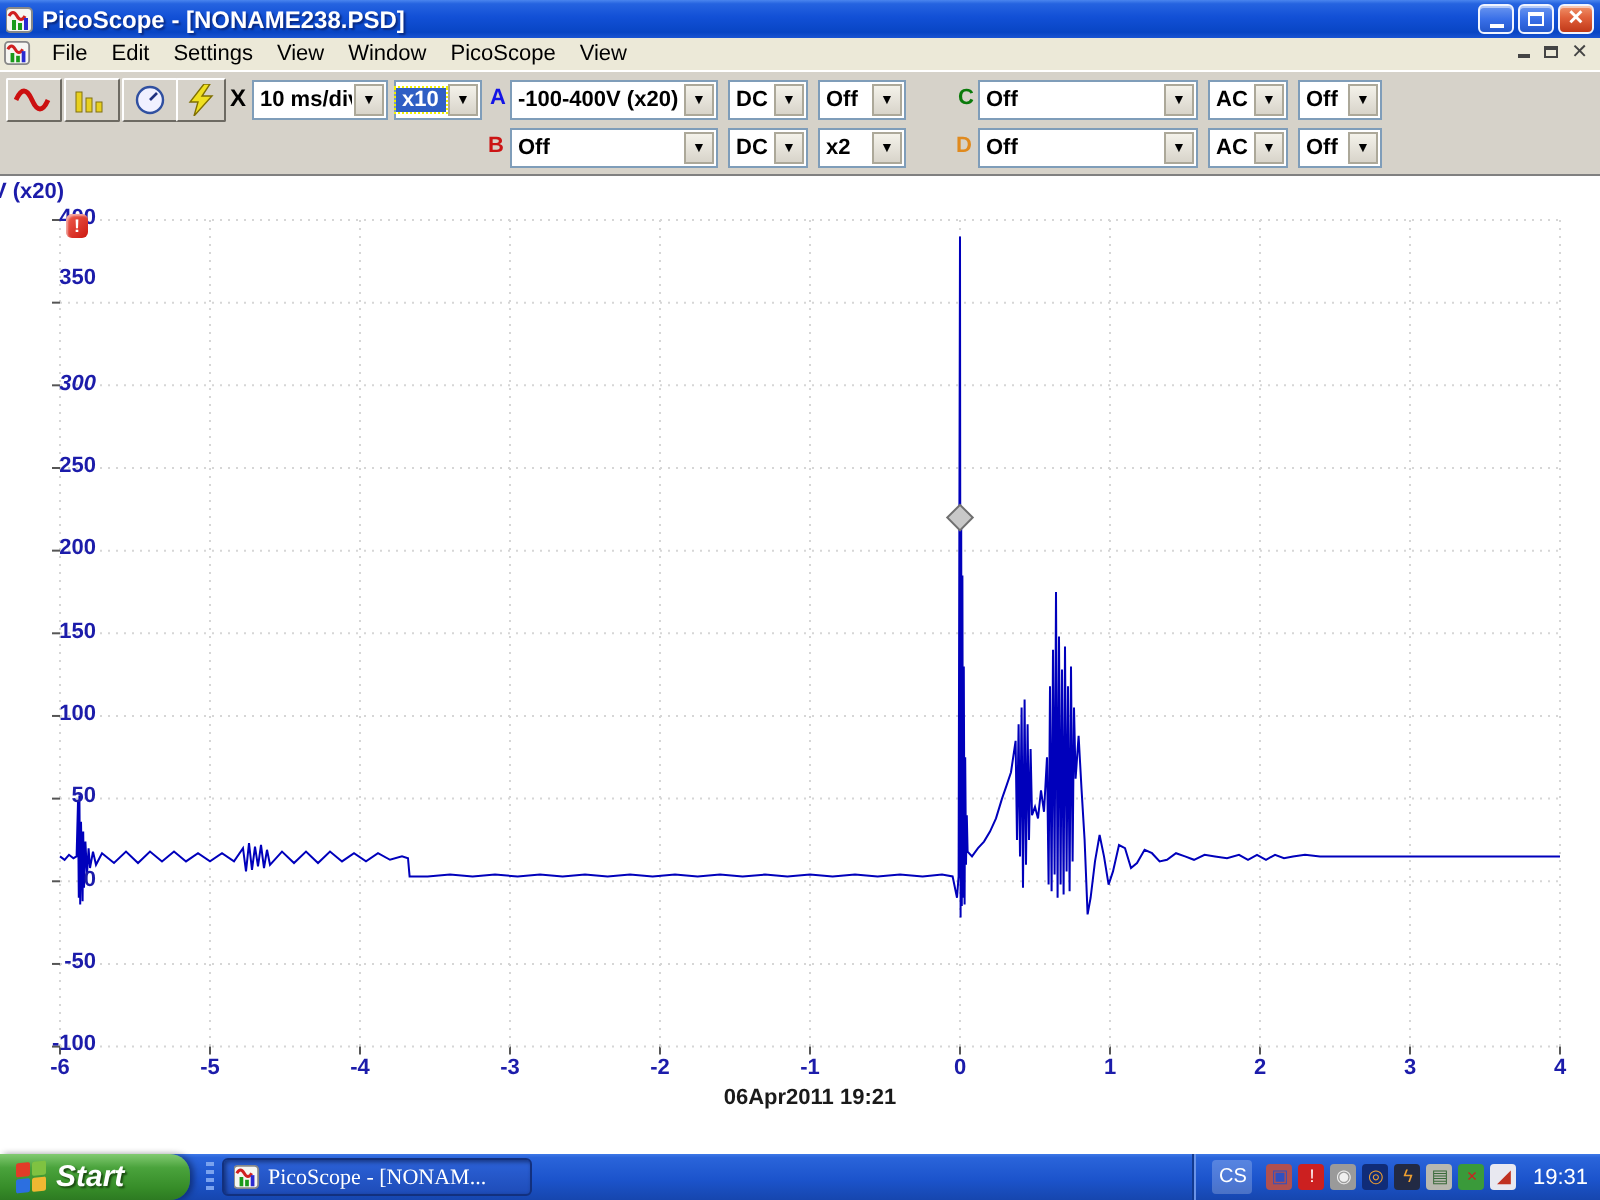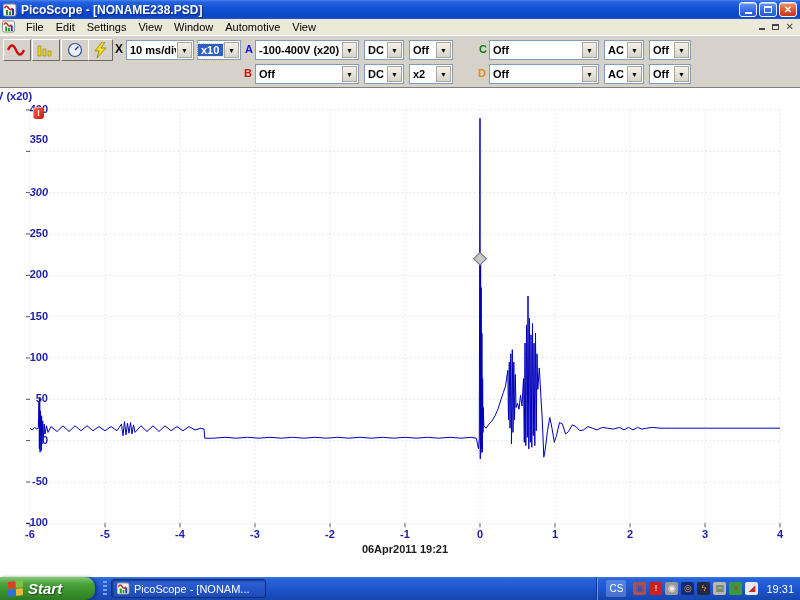--- a/index.html
+++ b/index.html
@@ -65,21 +65,21 @@
     background:linear-gradient(180deg,#82ca72 0%,#4aa33c 30%,#368c28 75%,#2d7a22 100%);
     border-radius:0 10px 10px 0; box-shadow:2px 0 3px rgba(0,0,20,.4); }
   #start-label { color:#fff; font-size:15px; font-weight:bold; font-style:italic; text-shadow:1px 1px 1px #1a4a10; }
   .winflag { display:inline-grid; grid-template:7px 7px / 7px 7px; gap:1px; transform:skewY(-6deg); }
   .winflag i { display:block; border-radius:1px; }
   .tb-handle { width:4px; height:16px; margin:0 4px 0 8px;
     background:repeating-linear-gradient(180deg,#7aa2ee 0 2px,transparent 2px 4px); }
   #task-button { height:19px; width:155px; display:flex; align-items:center; gap:4px; padding:0 5px;
     background:linear-gradient(180deg,#2c62d8,#1e4cb8); border:1px solid #12307e; border-radius:3px;
     box-shadow:inset 1px 1px 2px rgba(0,0,20,.45); }
-  #task-button span { color:#fff; font-size:11px; white-space:nowrap; overflow:hidden; }
+  #task-button span { color:#fff; font-size:11px; white-space:nowrap; overflow:hidden;font-family:Liberation Serif, serif; }
   #task-button svg { flex:0 0 auto; }
   #tray { margin-left:auto; height:23px; display:flex; align-items:center; gap:3px; padding:0 6px 0 8px;
     border-left:1px solid #6a93e8; box-shadow:-1px 0 0 #123a90; }
   #lang-indicator { width:20px; height:17px; background:rgba(255,255,255,.22); color:#fff; font-size:10px;
     text-align:center; line-height:17px; border-radius:2px; margin-right:4px; }
   .tray-icon { width:13px; height:13px; border-radius:2px; font-size:9px; line-height:13px; text-align:center; }
   #clock { color:#fff; font-size:11px; margin-left:5px; }
 </style>
 </head>
 <body>
@@ -101,21 +101,21 @@
   </div>
 
   <div id="menubar">
     <svg id="menu-doc-icon" viewBox="0 0 14 14">
       <rect x="0" y="1" width="13" height="12" rx="2" fill="#f6f6f2" stroke="#888"></rect>
       <path d="M1.5 5 Q3.5 1.5 5.5 5 T9.5 5" stroke="#d02020" stroke-width="1.6" fill="none"></path>
       <rect x="3" y="7" width="2" height="5" fill="#1a9a1a"></rect>
       <rect x="6" y="8.5" width="2" height="3.5" fill="#1a9a1a"></rect>
       <rect x="9" y="6" width="2" height="6" fill="#2a2ad0"></rect>
     </svg>
-    <span id="menu-items"><span class="menu-item">File</span><span class="menu-item">Edit</span><span class="menu-item">Settings</span><span class="menu-item">View</span><span class="menu-item">Window</span><span class="menu-item">Automotive</span><span class="menu-item">View</span></span>
+    <span id="menu-items"><span class="menu-item">File</span><span class="menu-item">Edit</span><span class="menu-item">Settings</span><span class="menu-item">View</span><span class="menu-item">Window</span><span class="menu-item">PicoScope</span><span class="menu-item">View</span></span>
     <span id="mdi-controls">
       <span class="mdi-btn"><span class="glyph-min gray"></span></span>
       <span class="mdi-btn"><span class="glyph-restore gray"></span></span>
       <span class="mdi-btn">✕</span>
     </span>
   </div>
 
   <div id="toolbar">
     <div class="tb-btn" style="left:3px;top:3px;">
       <svg width="20" height="14" viewBox="0 0 20 14">

